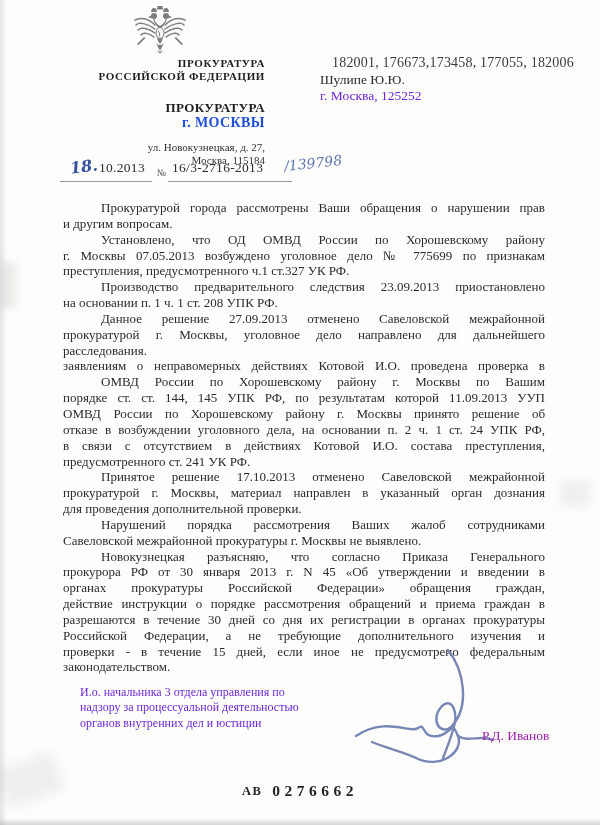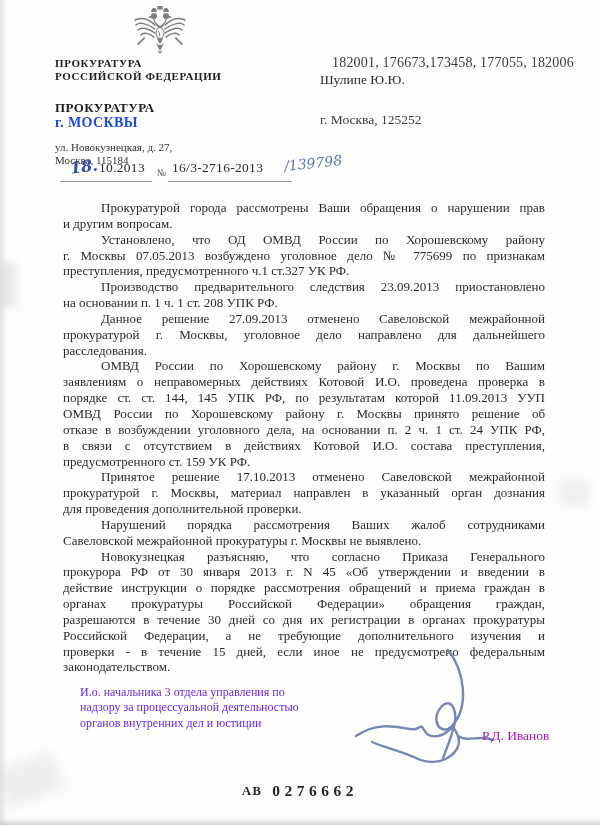--- a/index.html
+++ b/index.html
@@ -18,21 +18,21 @@
   .scan-edge-bottom{position:absolute;left:0;top:818px;width:600px;height:7px;
     background:linear-gradient(to bottom, rgba(160,160,158,0), rgba(140,140,138,.35));}
   .scan-smudge1{position:absolute;left:0;top:262px;width:16px;height:46px;
     background:rgba(175,175,172,.25);filter:blur(4px);}
   .scan-smudge2{position:absolute;left:560px;top:480px;width:30px;height:26px;
     background:rgba(180,180,176,.18);filter:blur(5px);}
   .scan-smudge3{position:absolute;left:0;top:760px;width:60px;height:40px;
     background:rgba(170,170,166,.18);filter:blur(6px);transform:rotate(-20deg);}
 
   
-  .lh{position:absolute;left:55px;top:6px;width:210px;text-align:left;}
+  .lh{position:absolute;left:55px;top:6px;width:210px;text-align:right;}
   .emblem{display:block;margin:0 auto 3px auto;}
   .org1,.org2{font-weight:bold;font-size:11px;letter-spacing:.6px;color:#1e1e1e;line-height:13px;}
   .sub1{font-weight:bold;font-size:13px;letter-spacing:.4px;color:#1e1e1e;margin-top:17px;line-height:15px;}
   .sub2{font-weight:bold;font-size:14px;letter-spacing:.4px;color:#1d4ed8;line-height:15px;}
   .addr{font-size:11px;color:#333;line-height:13px;}
   .addr.first{margin-top:11px;}
 
   
   .dateline{position:absolute;left:58px;top:153px;width:310px;height:32px;font-size:13.5px;}
   .hw{font-family:"DejaVu Serif", serif;font-style:italic;color:#36509f;}
@@ -41,21 +41,21 @@
   .d-no{position:absolute;left:99px;top:15px;font-size:9.5px;color:#444;}
   .d-num{position:absolute;left:114px;top:7px;letter-spacing:.3px;}
   .d-slash{position:absolute;left:226px;top:2px;font-size:14px;transform:rotate(-6deg);opacity:.8;}
   .rule1{position:absolute;left:2px;top:28px;width:92px;border-bottom:1px solid #9a9a98;}
   .rule2{position:absolute;left:110px;top:28px;width:124px;border-bottom:1px solid #9a9a98;}
 
   
   .recipient{position:absolute;left:320px;top:55px;width:250px;}
   .refnums{font-size:14px;color:#3a3a3a;letter-spacing:.2px;padding-left:12px;white-space:nowrap;}
   .rname{font-size:13.5px;color:#2b2b2b;margin-top:1px;}
-  .raddr{font-size:13.5px;color:#404040;margin-top:24px;}
+  .raddr{font-size:13.5px;color:#6d28d9;}
 
   
   .body-text{position:absolute;left:63px;top:200px;width:482px;font-size:13px;}
   .para{margin:0;}
   .line{line-height:15.85px;text-align:justify;}
   .line.jfill{text-align-last:justify;}
   .line.first{text-indent:38px;}
 
   
   .sig-title{position:absolute;left:80px;top:685px;width:270px;font-size:12px;line-height:15.3px;color:#6d28d9;}
@@ -153,42 +153,42 @@
       <div class="para">
         <div class="line first jfill">Производство предварительного следствия 23.09.2013 приостановлено</div>
         <div class="line">на основании п. 1 ч. 1 ст. 208 УПК РФ.</div>
       </div>
       <div class="para">
         <div class="line first jfill">Данное решение 27.09.2013 отменено Савеловской межрайонной</div>
         <div class="line jfill">прокуратурой г. Москвы, уголовное дело направлено для дальнейшего</div>
         <div class="line">расследования.</div>
       </div>
       <div class="para">
+        <div class="line jfill">заявлениям о неправомерных действиях Котовой И.О. проведена проверка в</div>
         <div class="line first jfill">ОМВД России по Хорошевскому району г. Москвы по Вашим</div>
-        <div class="line jfill">заявлениям о неправомерных действиях Котовой И.О. проведена проверка в</div>
         <div class="line jfill">порядке ст. ст. 144, 145 УПК РФ,  по результатам которой 11.09.2013 УУП</div>
         <div class="line jfill">ОМВД России по Хорошевскому району г. Москвы принято решение об</div>
         <div class="line jfill">отказе в возбуждении уголовного дела, на основании п. 2 ч. 1 ст. 24 УПК РФ,</div>
         <div class="line jfill">в связи с отсутствием в действиях Котовой И.О. состава преступления,</div>
-        <div class="line">предусмотренного ст. 159 УК РФ.</div>
+        <div class="line">предусмотренного ст. 241 УК РФ.</div>
       </div>
       <div class="para">
         <div class="line first jfill">Принятое решение 17.10.2013 отменено Савеловской межрайонной</div>
         <div class="line jfill">прокуратурой г. Москвы, материал направлен в указанный орган дознания</div>
         <div class="line">для проведения дополнительной проверки.</div>
       </div>
       <div class="para">
         <div class="line first jfill">Нарушений порядка рассмотрения Ваших жалоб сотрудниками</div>
         <div class="line">Савеловской межрайонной прокуратуры г. Москвы не выявлено.</div>
       </div>
       <div class="para">
         <div class="line first jfill">Новокузнецкая разъясняю, что согласно Приказа Генерального</div>
         <div class="line jfill">прокурора РФ от 30 января 2013 г. N 45 «Об утверждении и введении в</div>
+        <div class="line jfill">органах прокуратуры Российской Федерации» обращения граждан,</div>
         <div class="line jfill">действие инструкции о порядке рассмотрения обращений и приема граждан в</div>
-        <div class="line jfill">органах прокуратуры Российской Федерации» обращения граждан,</div>
         <div class="line jfill">разрешаются в течение 30 дней со дня их регистрации в органах прокуратуры</div>
         <div class="line jfill">Российской Федерации, а не требующие дополнительного изучения и</div>
         <div class="line jfill">проверки - в течение 15 дней, если иное не предусмотрено федеральным</div>
         <div class="line">законодательством.</div>
       </div>
     </div>
 
   <div class="sig-title">
     <div>И.о. начальника 3 отдела управления по</div>
     <div>надзору за процессуальной деятельностью</div>

